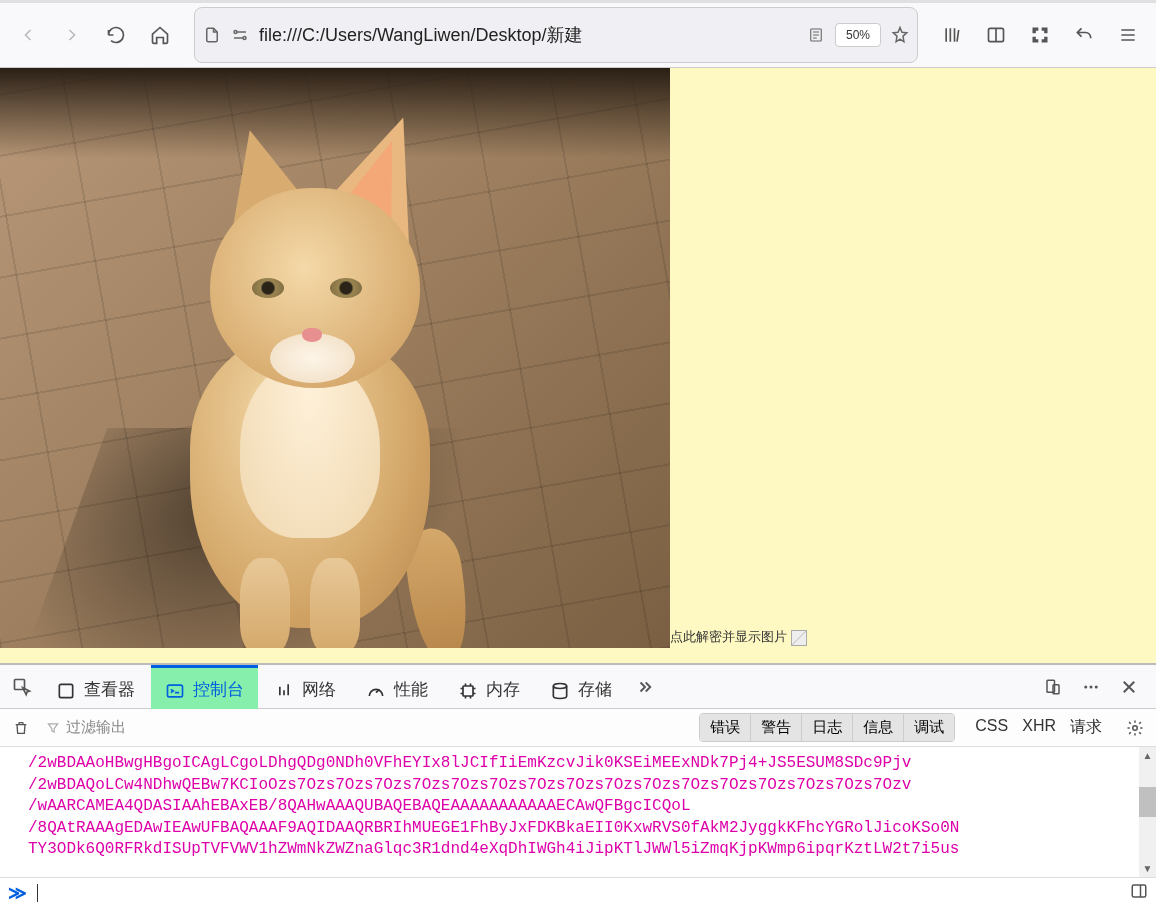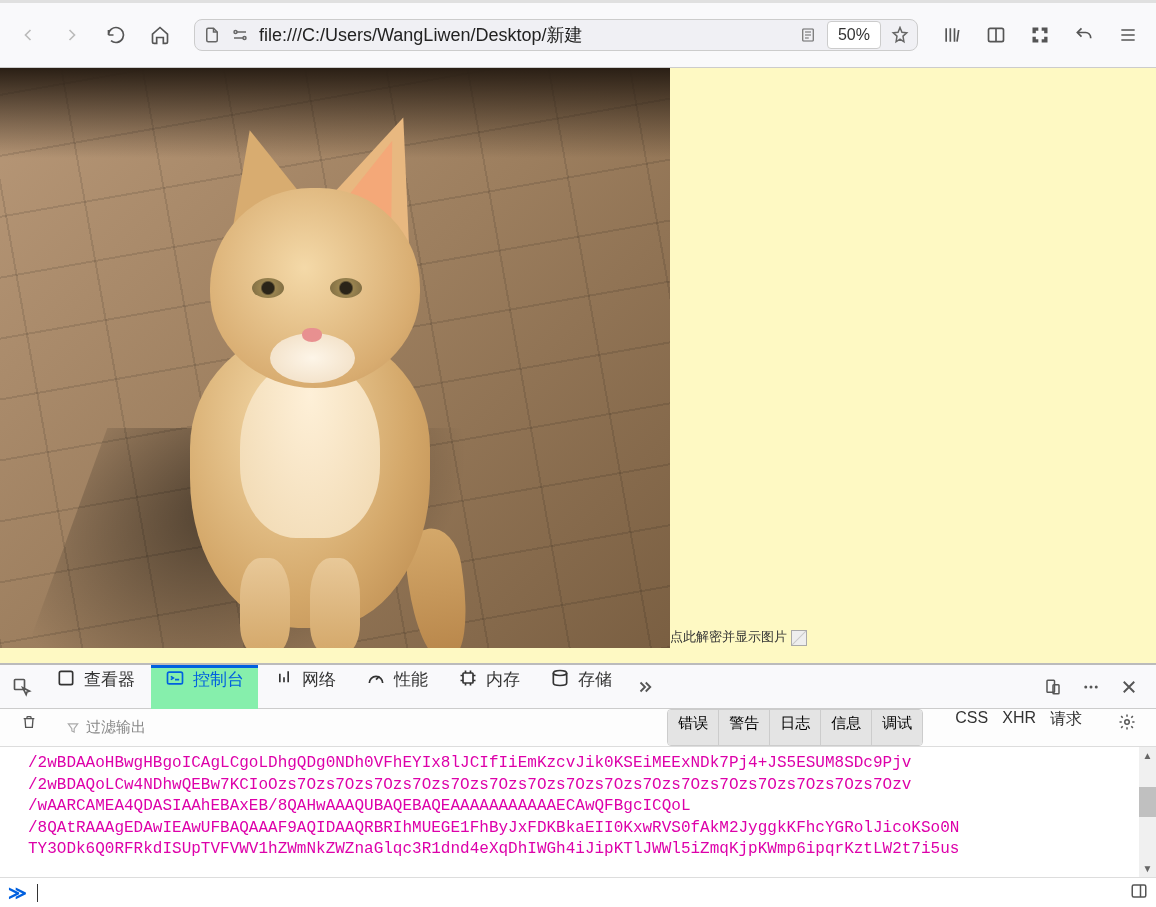--- a/index.html
+++ b/index.html
@@ -3,23 +3,23 @@
 <meta charset="utf-8">
 <style>
   * { margin: 0; padding: 0; box-sizing: border-box; }
   body { font-family: -apple-system, "Segoe UI", Arial, sans-serif; font-size: 14px; background: #fff; width: 1156px; height: 907px; overflow: hidden; display: flex; flex-direction: column; }
   
   
   .browser-toolbar { height: 68px; background: #f9f9fb; border-bottom: 1px solid #ccc; display: flex; align-items: center; padding: 0 8px; gap: 4px; border-top: 3px solid #e0e0e0; }
   .tb-btn { width: 40px; height: 40px; display: flex; align-items: center; justify-content: center; border-radius: 6px; color: #555; }
   .tb-btn svg { width: 20px; height: 20px; }
   .tb-btn.disabled { color: #bbb; }
-  .urlbar { flex: 1; height: 32px; background: #f0f0f4; border: 1px solid #ccc; border-radius: 8px; display: flex; align-items: center; padding: 0 8px; margin: 0 10px; gap: 10px; }
+  .urlbar { flex: 1; height: 56px; background: #f0f0f4; border: 1px solid #ccc; border-radius: 8px; display: flex; align-items: center; padding: 0 8px; margin: 0 10px; gap: 10px; }
   .url-text { flex: 1; font-size: 18px; color: #222; white-space: nowrap; overflow: hidden; }
-  .zoom-badge { background: #fff; border: 1px solid #ccc; border-radius: 4px; padding: 4px 10px; font-size: 16px; color: #333; }
+  .zoom-badge { background: #fff; border: 1px solid #ccc; border-radius: 4px; padding: 4px 10px; font-size: 12px; color: #333; }
   .url-icon { color: #666; display:flex; align-items:center; }
   .url-icon svg { width: 18px; height: 18px; }
   
   
   .content { flex: 1; background: #fef9c3; display: flex; align-items: flex-start; overflow: hidden; position: relative; }
   .cat-image { width: 670px; height: 580px; background: linear-gradient(135deg, #8b6f47 0%, #a0826d 30%, #c9a876 50%, #8b6f47 100%); position: relative; overflow: hidden; }
   
   .ground { position:absolute; inset:0; background:
     repeating-linear-gradient(80deg, rgba(0,0,0,0.1) 0 2px, transparent 2px 80px),
     repeating-linear-gradient(-10deg, rgba(0,0,0,0.1) 0 2px, transparent 2px 60px),
@@ -43,30 +43,30 @@
   .leg-r{position:absolute;top:430px;left:160px;width:50px;height:95px;background:linear-gradient(#e8c898,#d4a86a);border-radius:40% 40% 30% 30%;}
   .tail{position:absolute;top:400px;left:260px;width:55px;height:130px;background:linear-gradient(#d4a86a,#b8864a);border-radius:50% 50% 40% 40% / 30% 30% 60% 60%;transform:rotate(-8deg);}
   
   .caption-wrap{display:flex;align-items:flex-end;padding-bottom:2px;}
   .caption{font-size:13px;color:#333;}
   .broken-icon{display:inline-block;width:16px;height:16px;border:1px solid #aaa;margin-left:4px;vertical-align:middle;background:linear-gradient(135deg,#eee 45%,#ccc 50%,#eee 55%);}
   
   
   .devtools { height: 244px; border-top: 2px solid #bbb; display: flex; flex-direction: column; background:#fff; }
   .dt-tabs { height: 44px; display: flex; align-items: center; border-bottom: 1px solid #ccc; background: #f9f9fb; padding: 0 4px; gap: 2px; }
-  .dt-tab { display: flex; align-items: flex-start; gap: 8px; padding: 0 14px; height: 44px; font-size: 17px; color: #333; border-top: 3px solid transparent; white-space:nowrap; }
+  .dt-tab { display: flex; align-items: flex-end; gap: 8px; padding: 8px 14px; height: 44px; font-size: 17px; color: #333; border-top: 3px solid transparent; white-space:nowrap; }
   .dt-tab.active { color: #0060df; border-top-color: #0060df; background: #86efac; }
   .dt-tab svg { width: 20px; height: 20px; }
   .dt-picker { width: 36px; display:flex; align-items:center; justify-content:center; }
   .dt-picker svg{width:20px;height:20px;color:#555;}
   .dt-right { margin-left: auto; display: flex; align-items: center; gap: 4px; padding-right:6px; }
   .dt-ricon{width:34px;height:34px;display:flex;align-items:center;justify-content:center;color:#555;border-radius:4px;}
   .dt-ricon svg{width:18px;height:18px;}
   
-  .dt-filter { height: 38px; display: flex; border-bottom: 1px solid #ddd; background: #fdfdfd; padding: 0 16px; gap: 20px; }
+  .dt-filter { height: 38px; display: flex; align-items: center; border-bottom: 1px solid #ddd; background: #fdfdfd; padding: 0 8px; gap: 8px; }
   .clear-btn{width:26px;height:26px;display:flex;align-items:center;justify-content:center;color:#555;}
   .clear-btn svg{width:16px;height:16px;}
   .filter-input{flex:1;border:none;background:transparent;font-size:15px;color:#888;padding:4px;display:flex;align-items:center;gap:6px;}
   .filter-input svg{width:14px;height:14px;color:#aaa;}
   .log-filters{display:flex;border:1px solid #ccc;border-radius:4px;overflow:hidden;}
   .log-filters span{padding:4px 10px;font-size:15px;border-right:1px solid #ccc;background:#f5f5f5;}
   .log-filters span:last-child{border-right:none;}
   .log-filters .on{background:#e4e4e4;}
   .net-filters{display:flex;gap:14px;margin:0 12px;font-size:16px;color:#333;}
   .gear{width:26px;height:26px;display:flex;align-items:center;justify-content:center;}

